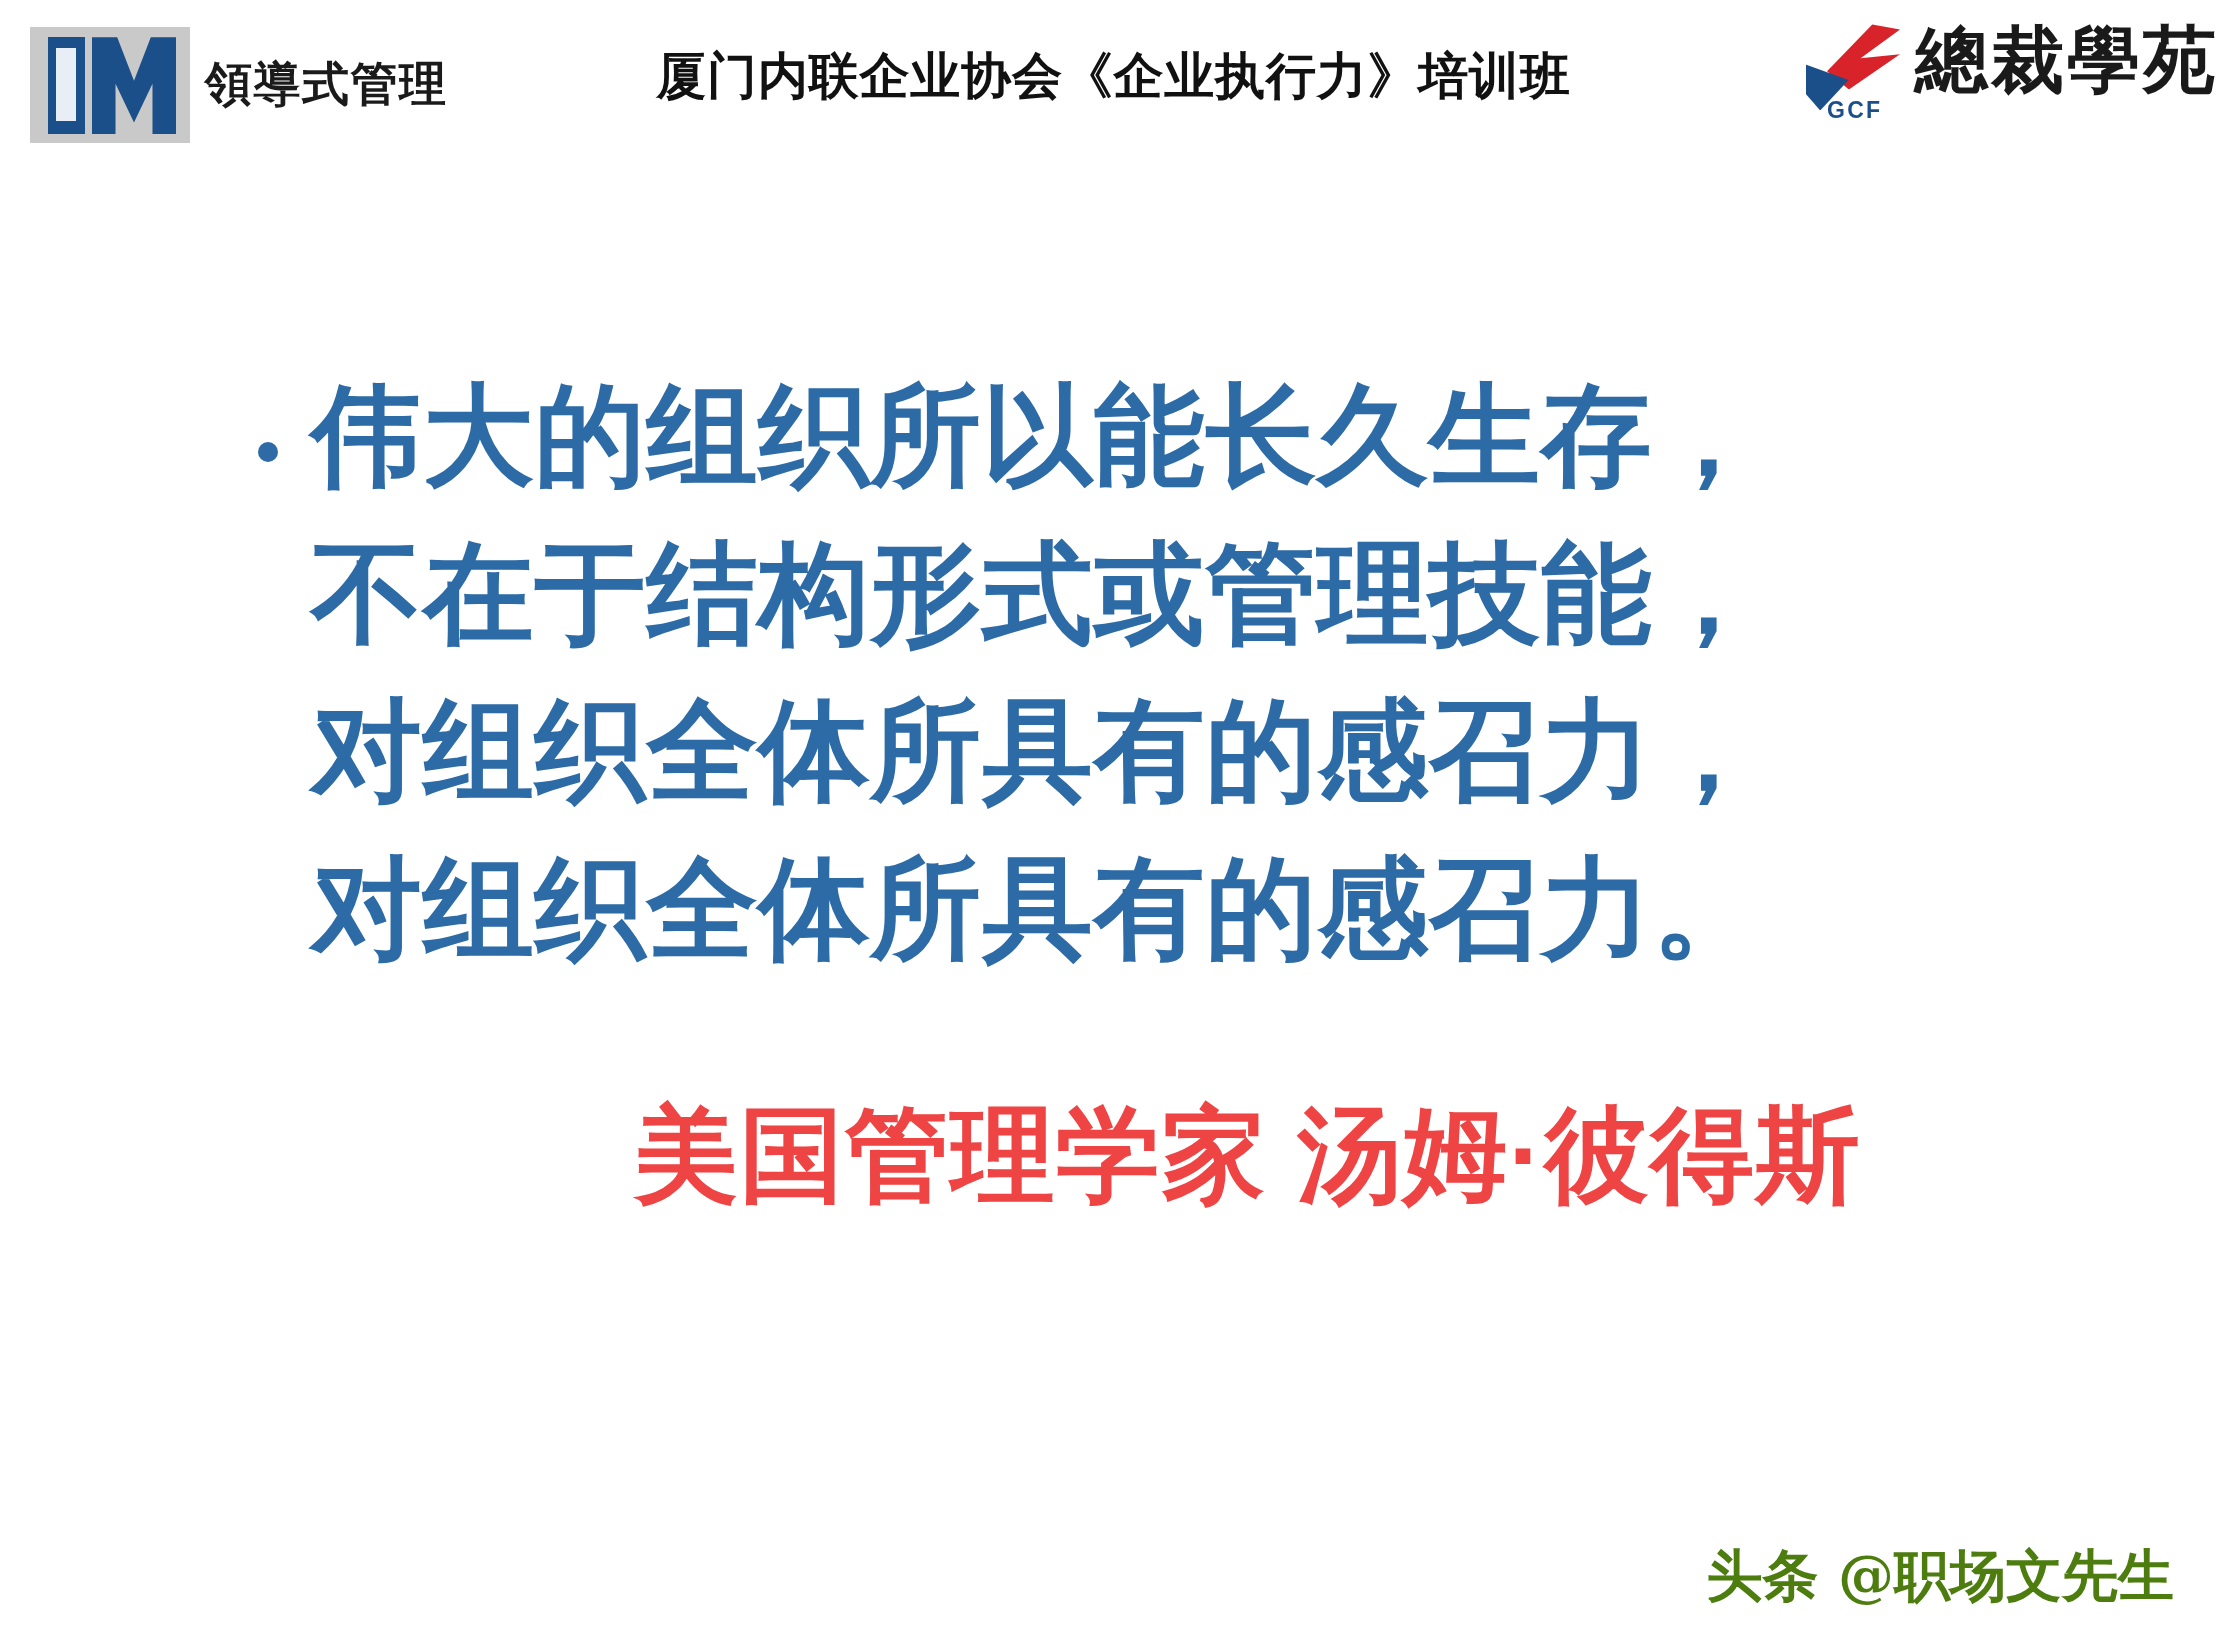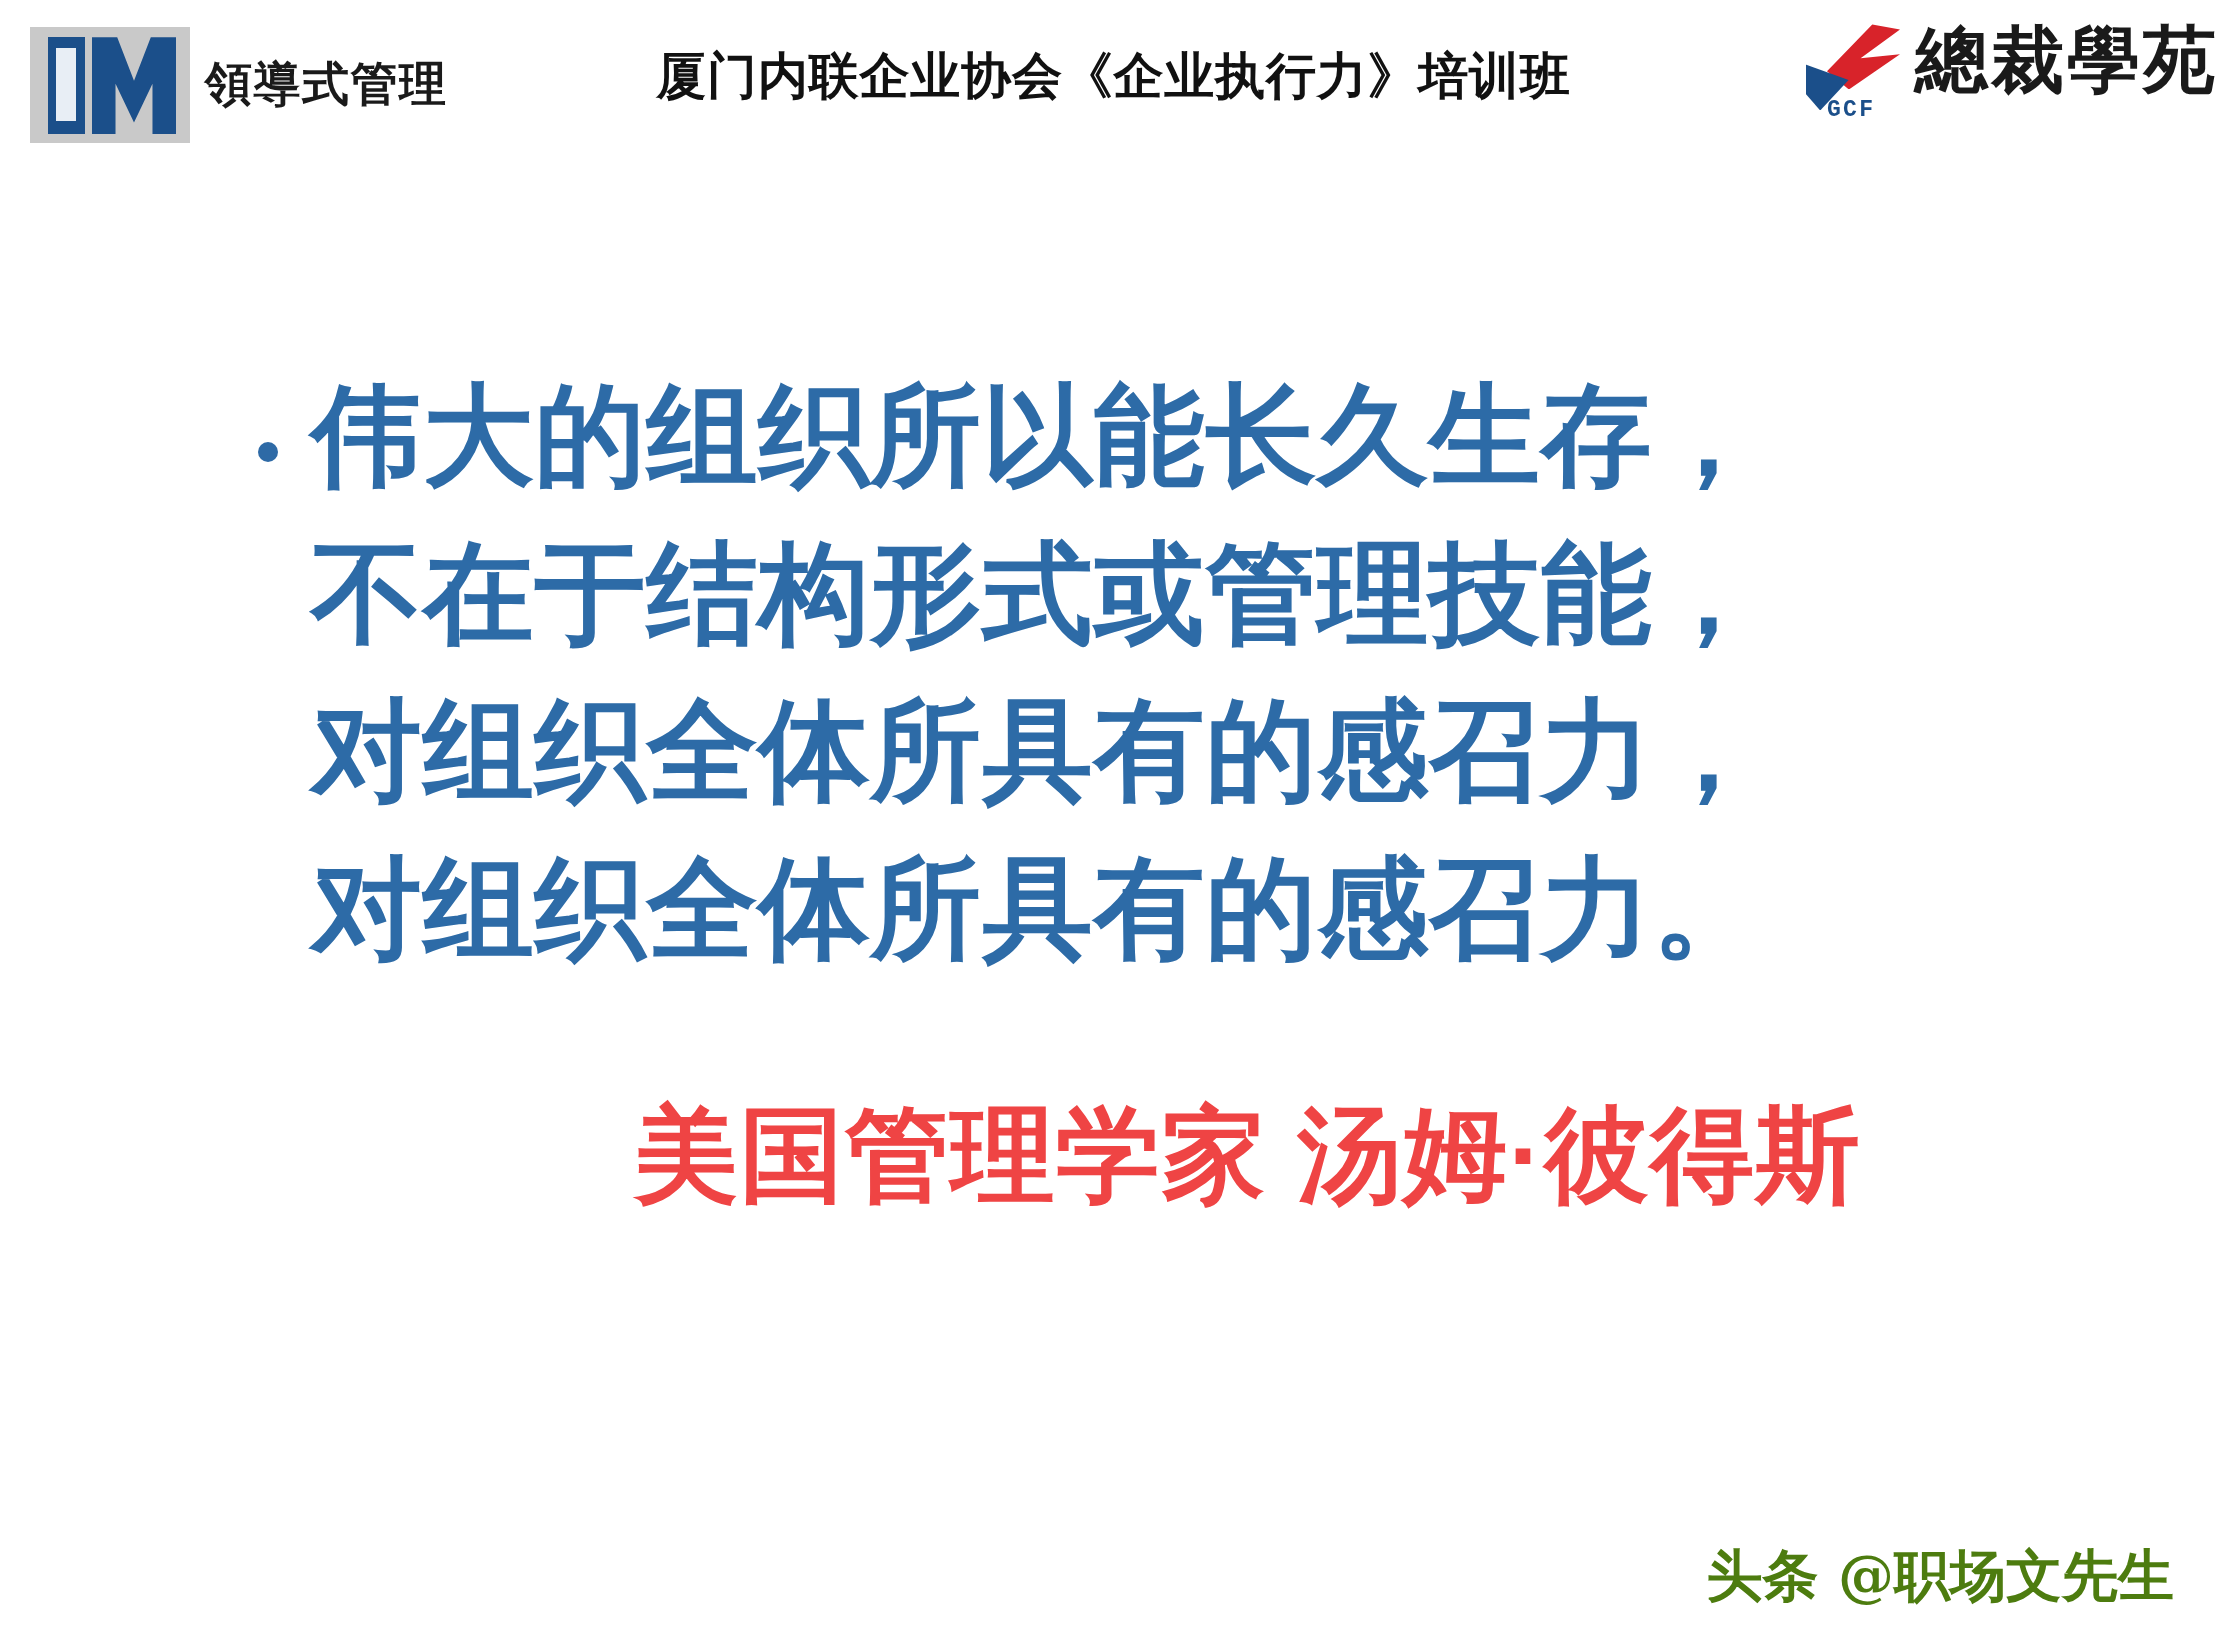--- a/index.html
+++ b/index.html
@@ -134,21 +134,20 @@
     clip-path: polygon(0 0, 100% 34%, 34% 100%, 0 64%);
   }
   .gcf-logo .gcf-text {
     position: absolute;
     left: 26px;
     top: 73px;
     font-size: 23px;
     font-weight: bold;
     color: #1b4f8a;
     letter-spacing: 2.3px;
-    font-family: Liberation Mono, monospace;
   }
   .gcf-logo .gcf-cn {
     position: absolute;
     left: 114px;
     top: 1.5px;
     font-family: "DejaVu Serif", serif;
     font-size: 73px;
     font-weight: bold;
     color: #1a1a1a;
     letter-spacing: 3px;

